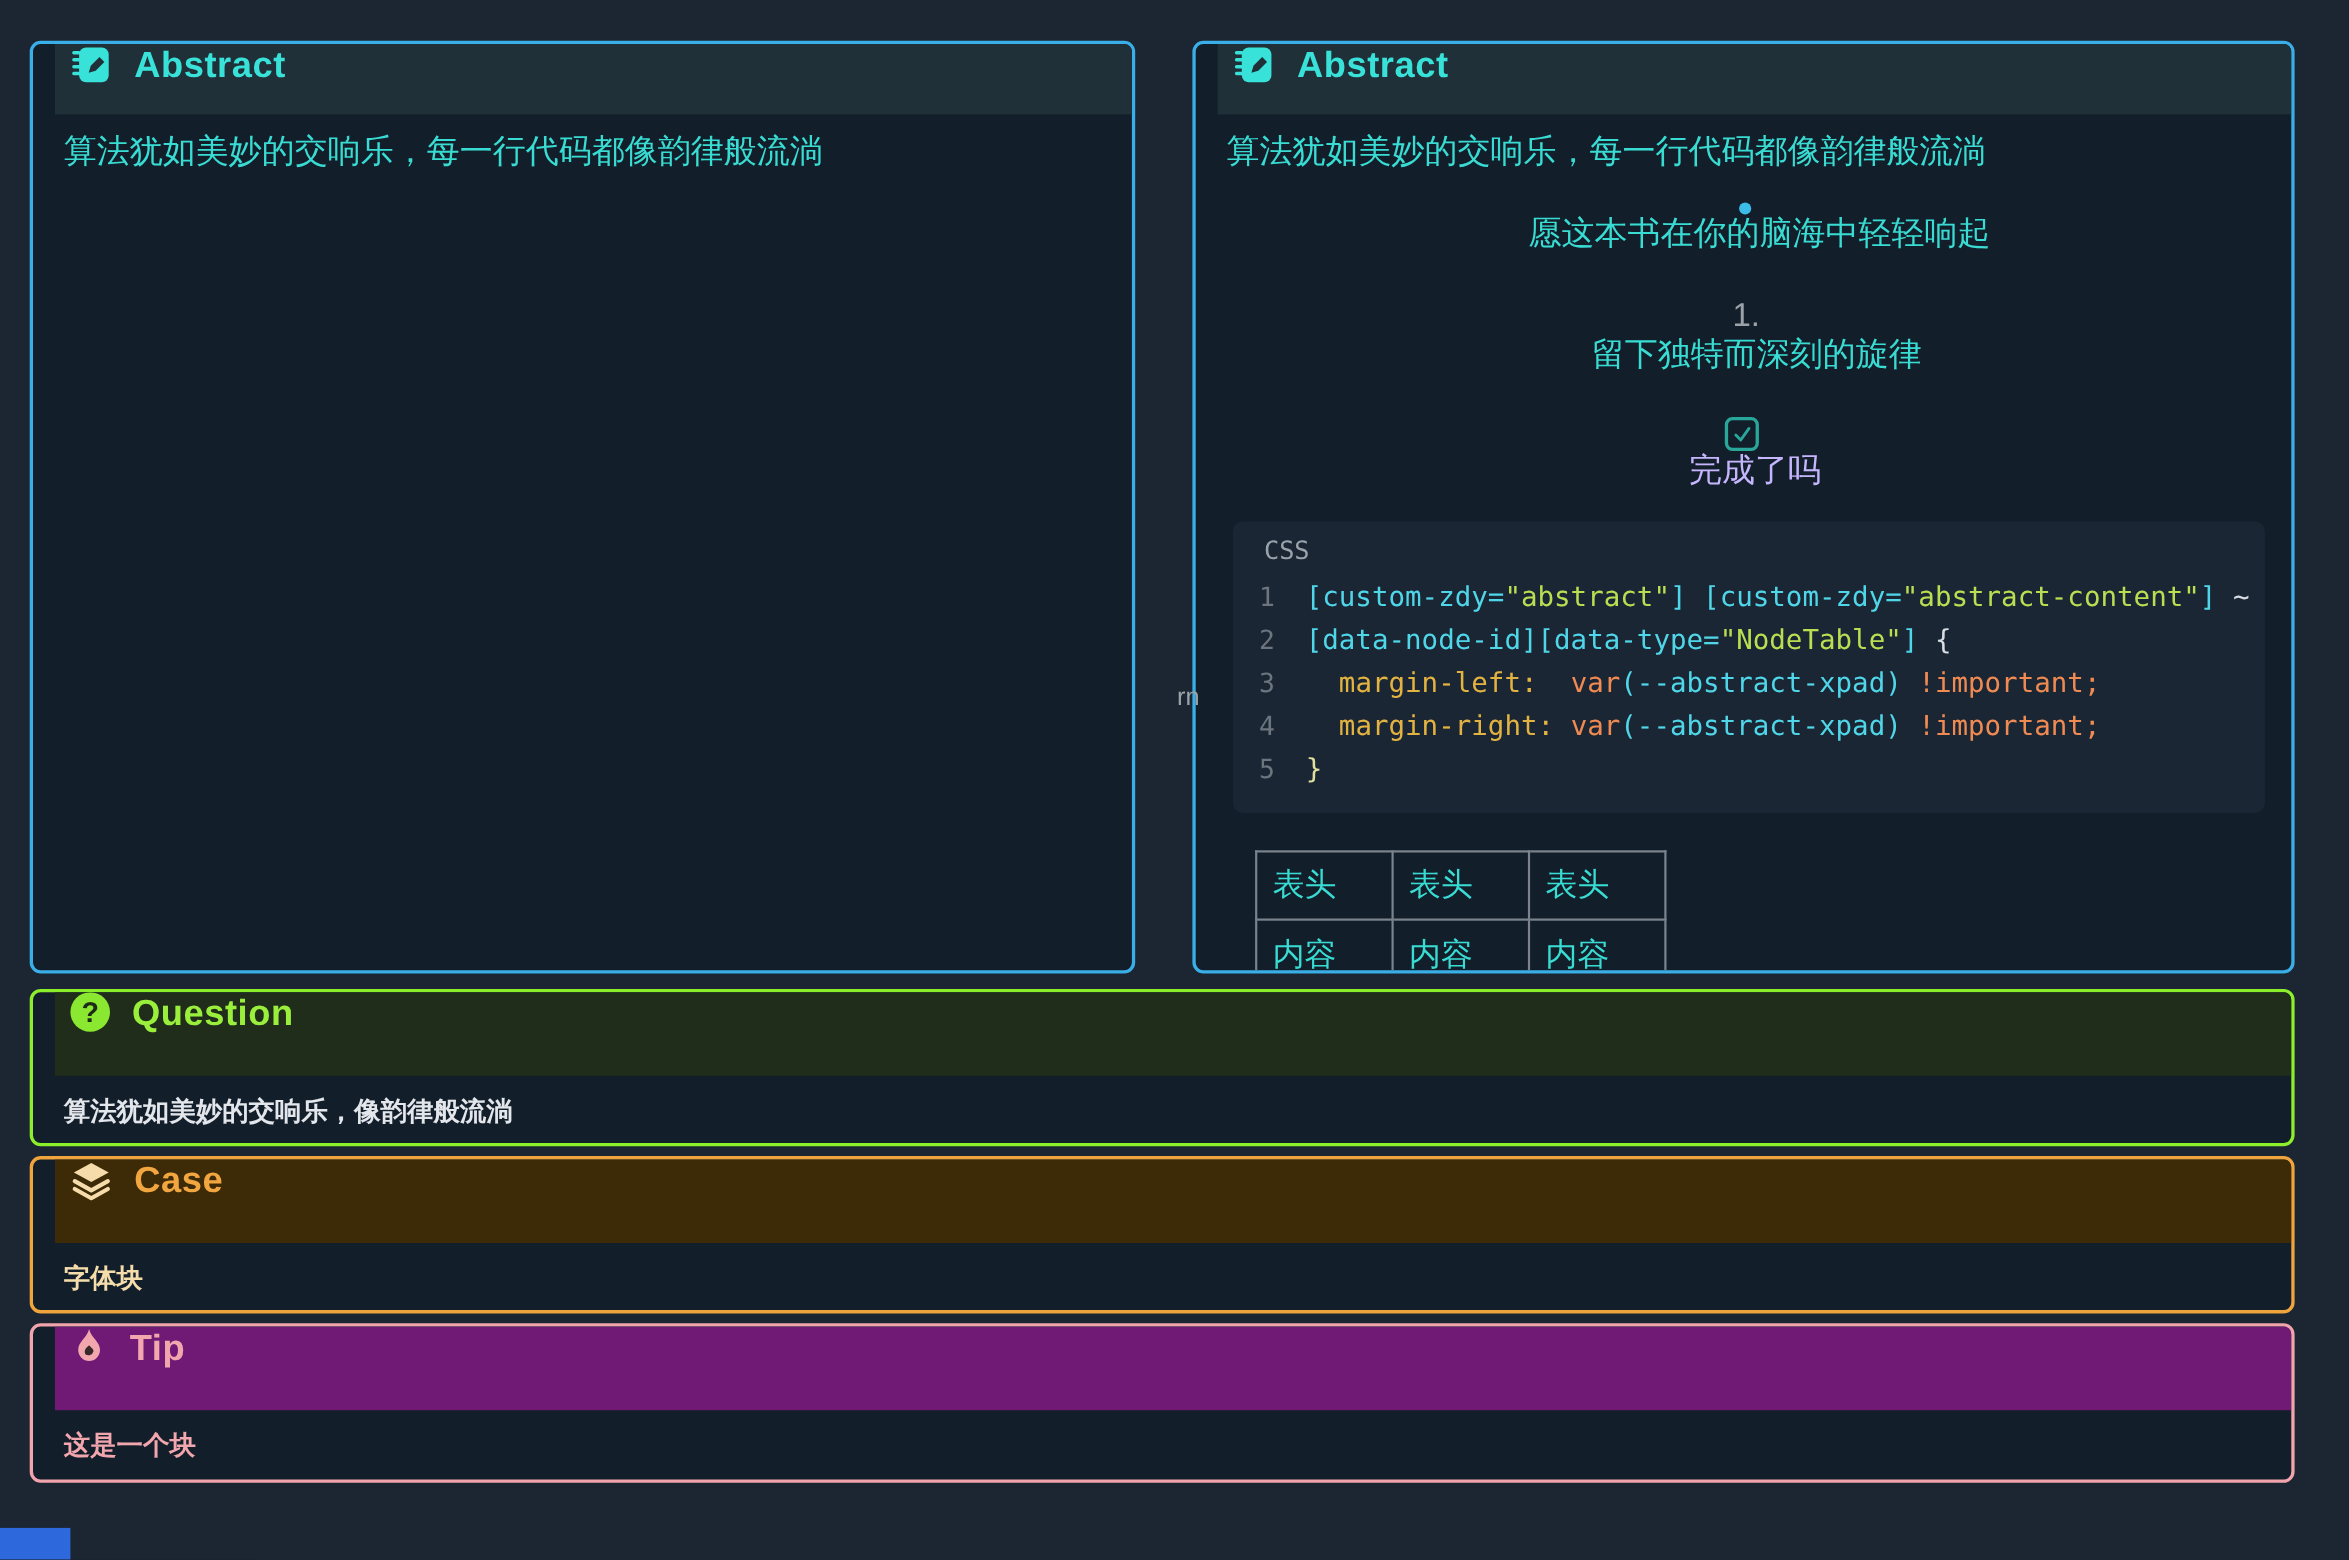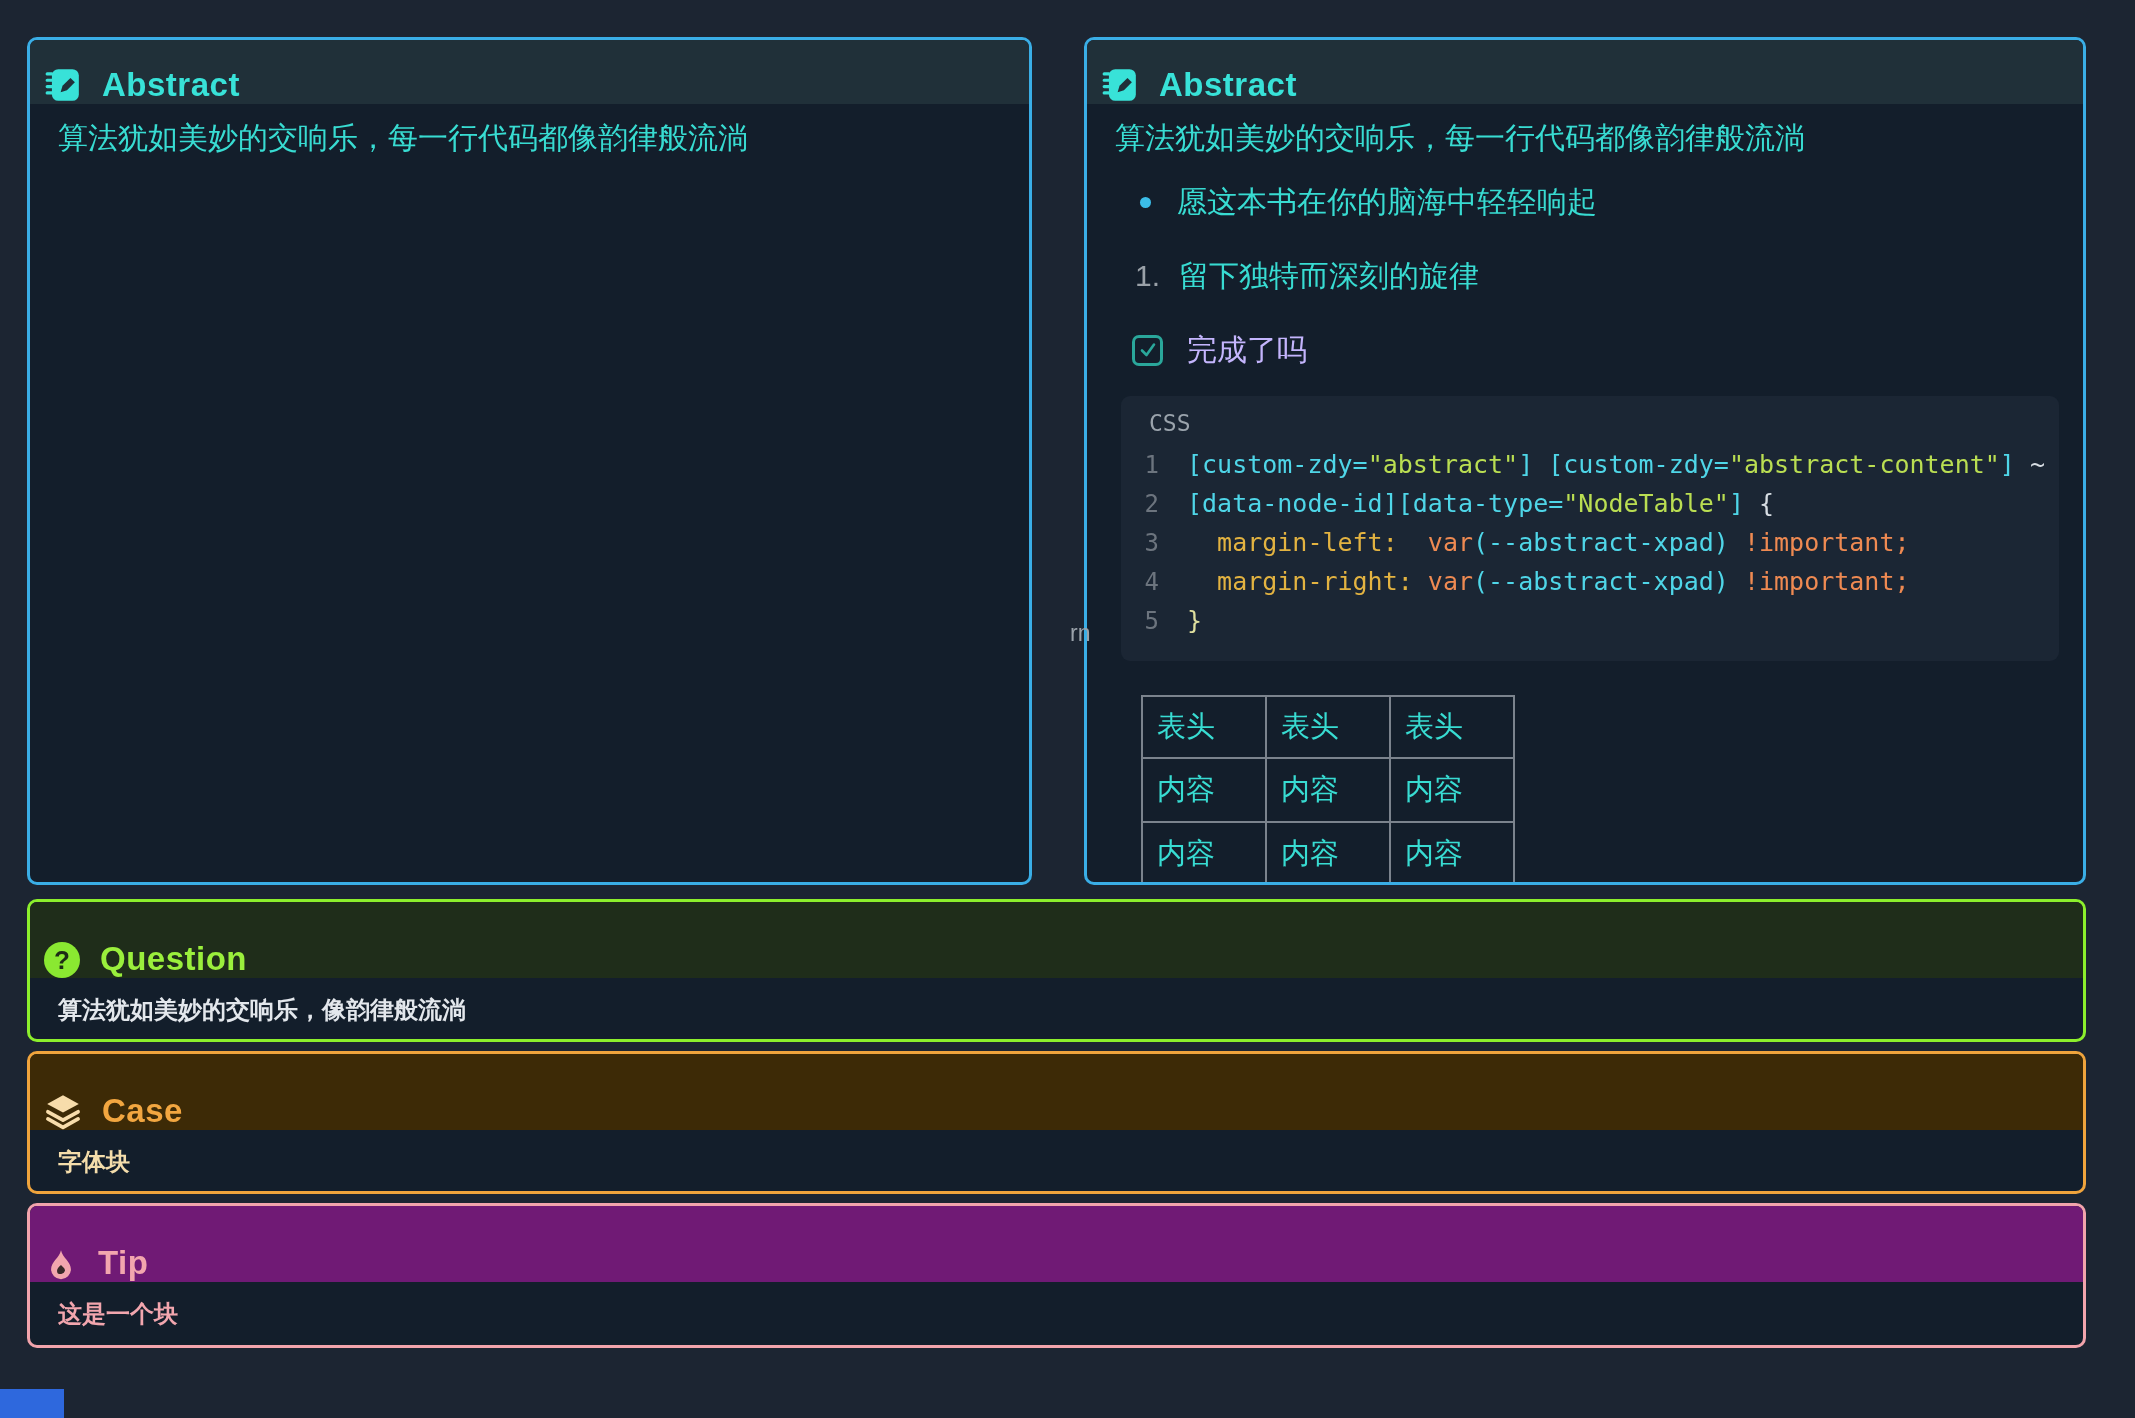--- a/index.html
+++ b/index.html
@@ -1,35 +1,35 @@
 <!DOCTYPE html>
 <html><head>
 <meta charset="utf-8">
 <style>
   * { box-sizing: border-box; margin: 0; padding: 0; }
   html,body { background:#1c2532; }
   body { font-family:"Liberation Sans","DejaVu Sans",sans-serif; }
   .page { position:relative; width:2135px; height:1418px; background:#1c2532; overflow:hidden; }
 
   .callout { position:absolute; border:3px solid; border-radius:10px; background:#131e2b; overflow:hidden; }
-  .callout header { display:flex; align-items:flex-end; gap:20px; padding:0 14px 0 14px; font-weight:700; }
+  .callout header { display:flex; align-items:flex-start; gap:20px; padding:0 14px 0 14px; font-weight:700;margin-left:20px; }
   .callout header .title { font-size:33px; font-weight:700; letter-spacing:0.5px; }
 
   
   .abstract { border-color:#3aaee6; }
   .abstract header { height:64px; background:#203039; color:#38e2d8; }
   .abstract .body { padding:16px 24px 8px 28px; color:#38dcd2; font-size:30px; }
   .abstract .body p { line-height:36px; }
 
   #abs-left  { left:27px;  top:37px; width:1005px; height:848px; }
   #abs-right { left:1084px; top:37px; width:1002px; height:848px; }
   #abs-left .body p { margin:0 0 18px 0; }
 
   #abs-right .body > p { margin:0 0 28px 0; }
-  .li-row { display:flex; align-items:center; line-height:36px; }
+  .li-row { display:flex; align-items:center; line-height:36px;flex-direction:column; }
   .li-row.bullet { padding-left:25px; margin-bottom:38px; }
   .dot { width:11px; height:11px; border-radius:50%; background:#3bbde8; margin-right:26px; flex:none; }
   .li-row.ordered { padding-left:20px; margin-bottom:38px; }
   .num { display:inline-block; min-width:44px; color:#9aa1a8; font-size:30px; }
   .li-row.task { padding-left:17px; margin-bottom:28px; }
   .checkbox { width:31px; height:31px; border:3px solid #2aa79b; border-radius:7px; display:flex; align-items:center; justify-content:center; margin-right:24px; flex:none; background:transparent; }
   .task-label { color:#c4b5fd; font-size:30px; }
 
   
   .codeblock { background:#1b2634; border-radius:9px; margin:0 0 34px 6px; padding:14px 16px 16px 20px; }

